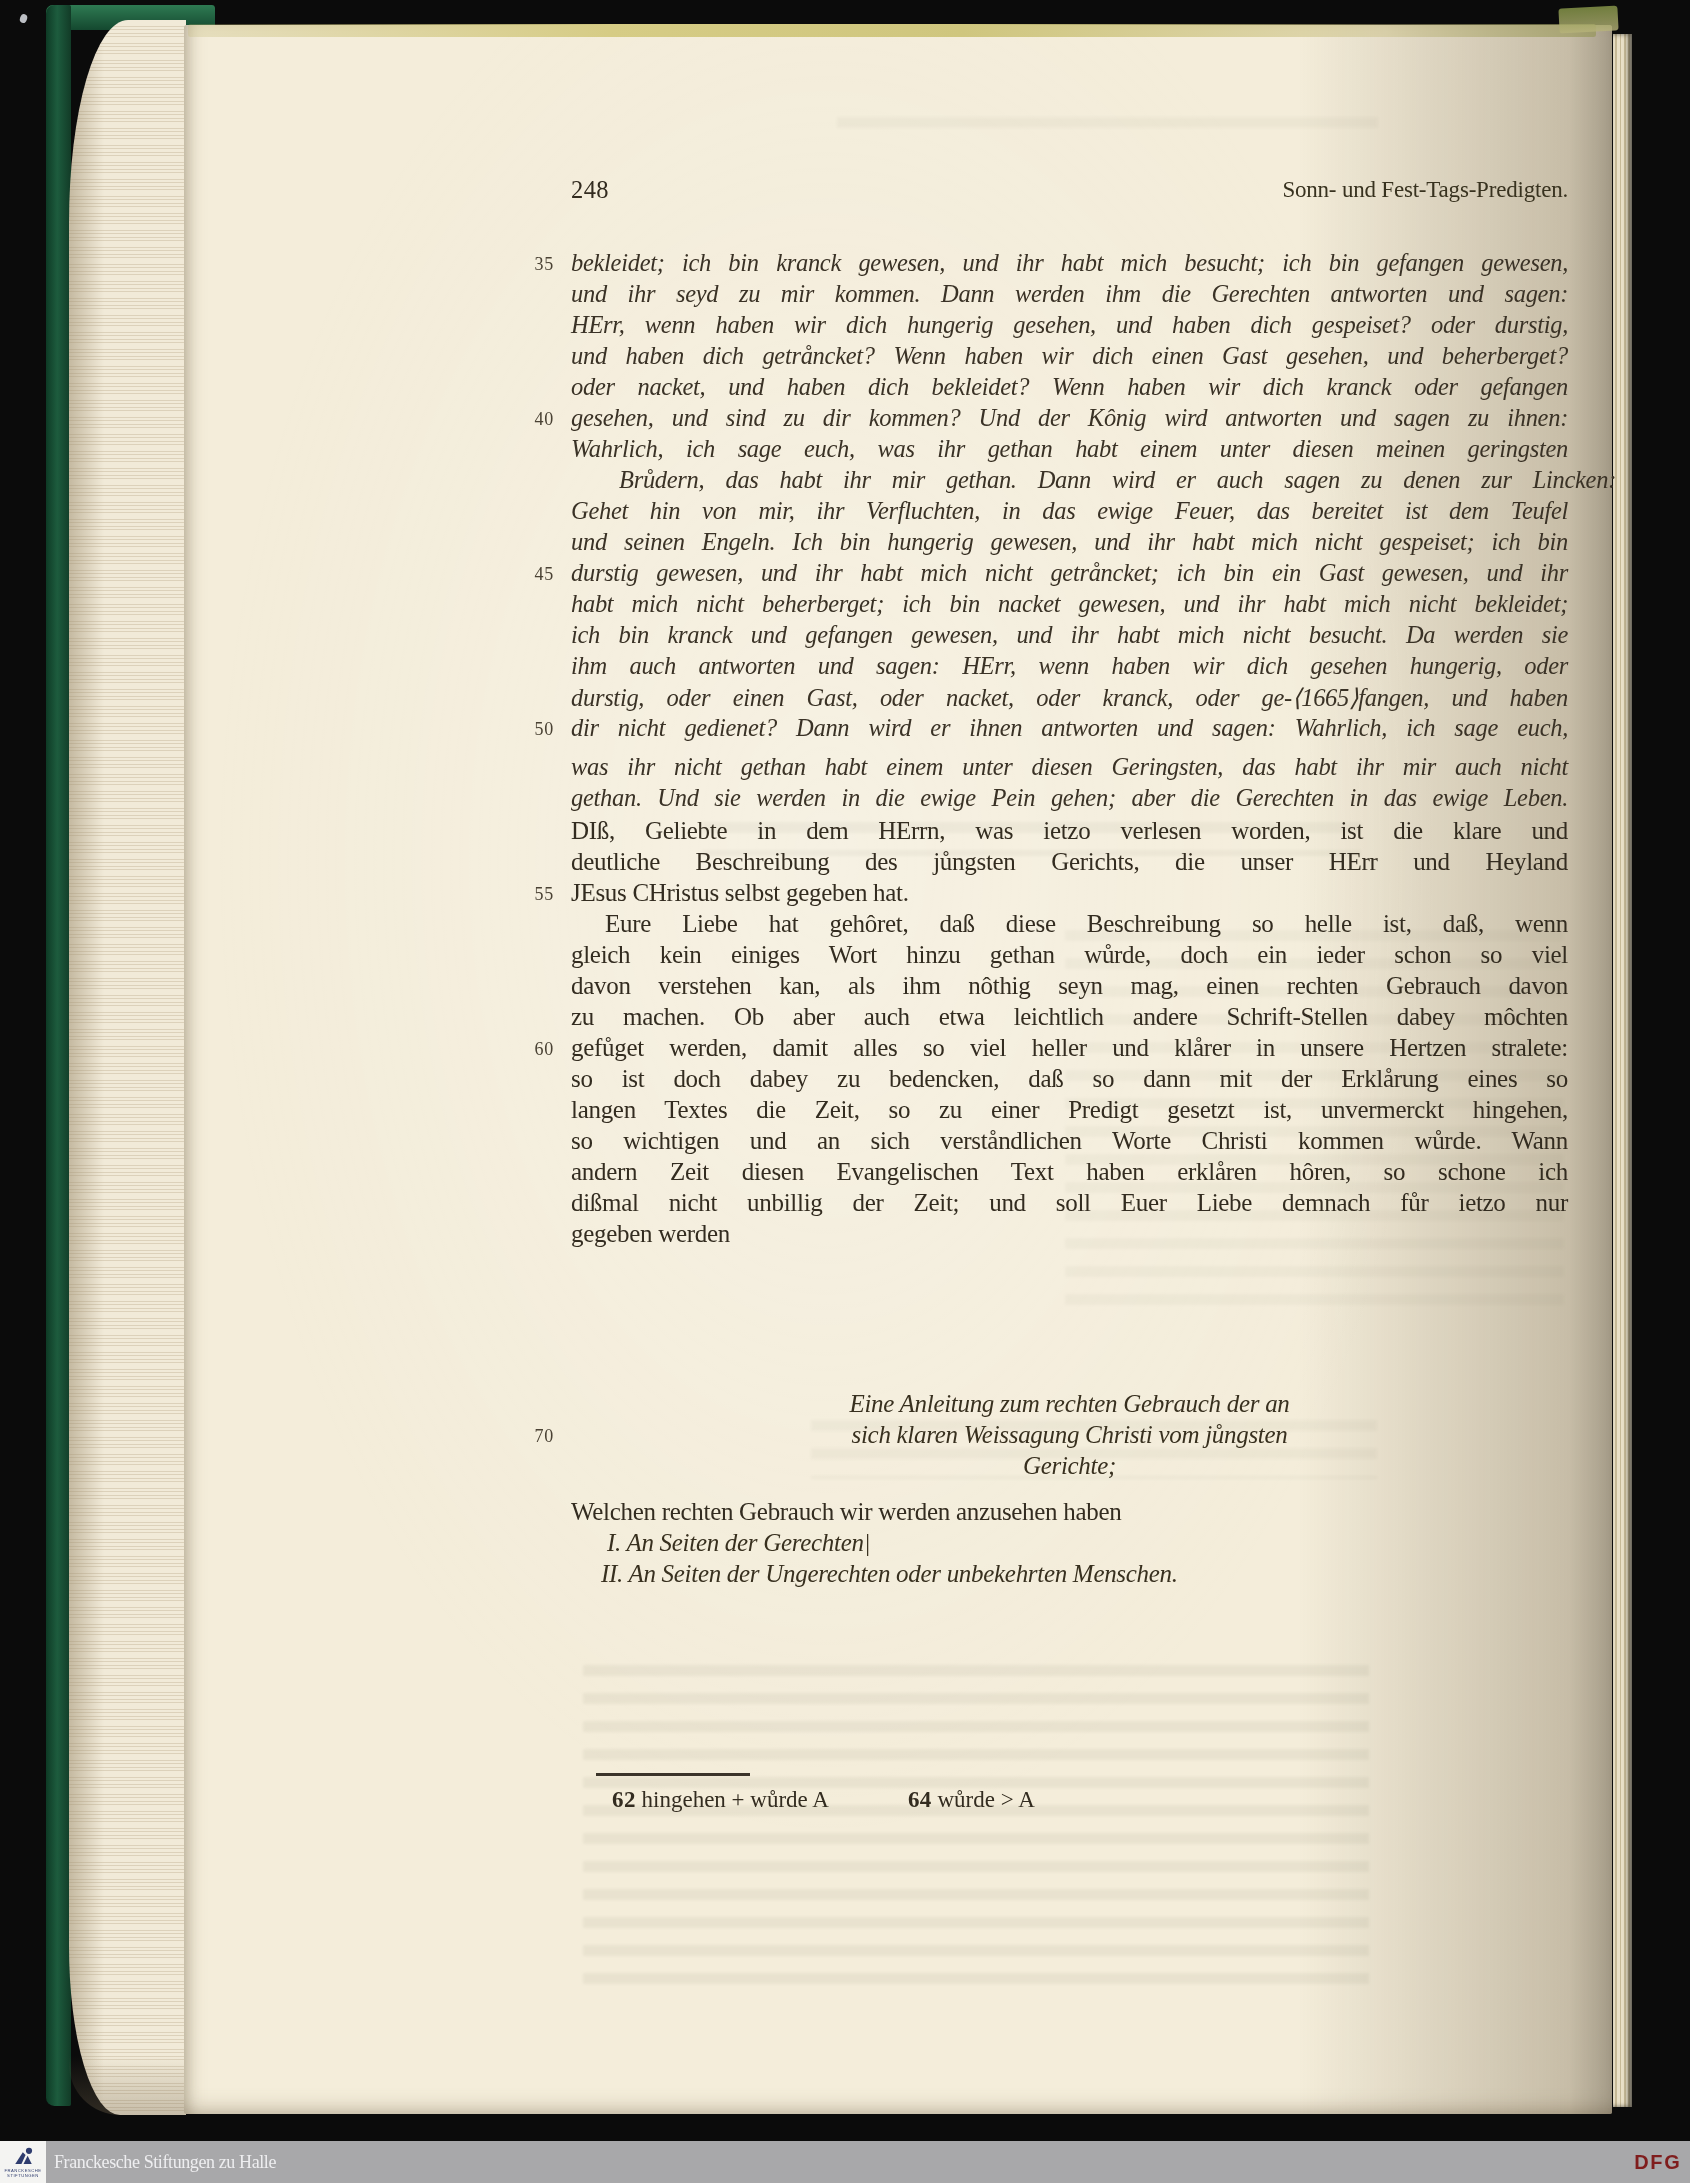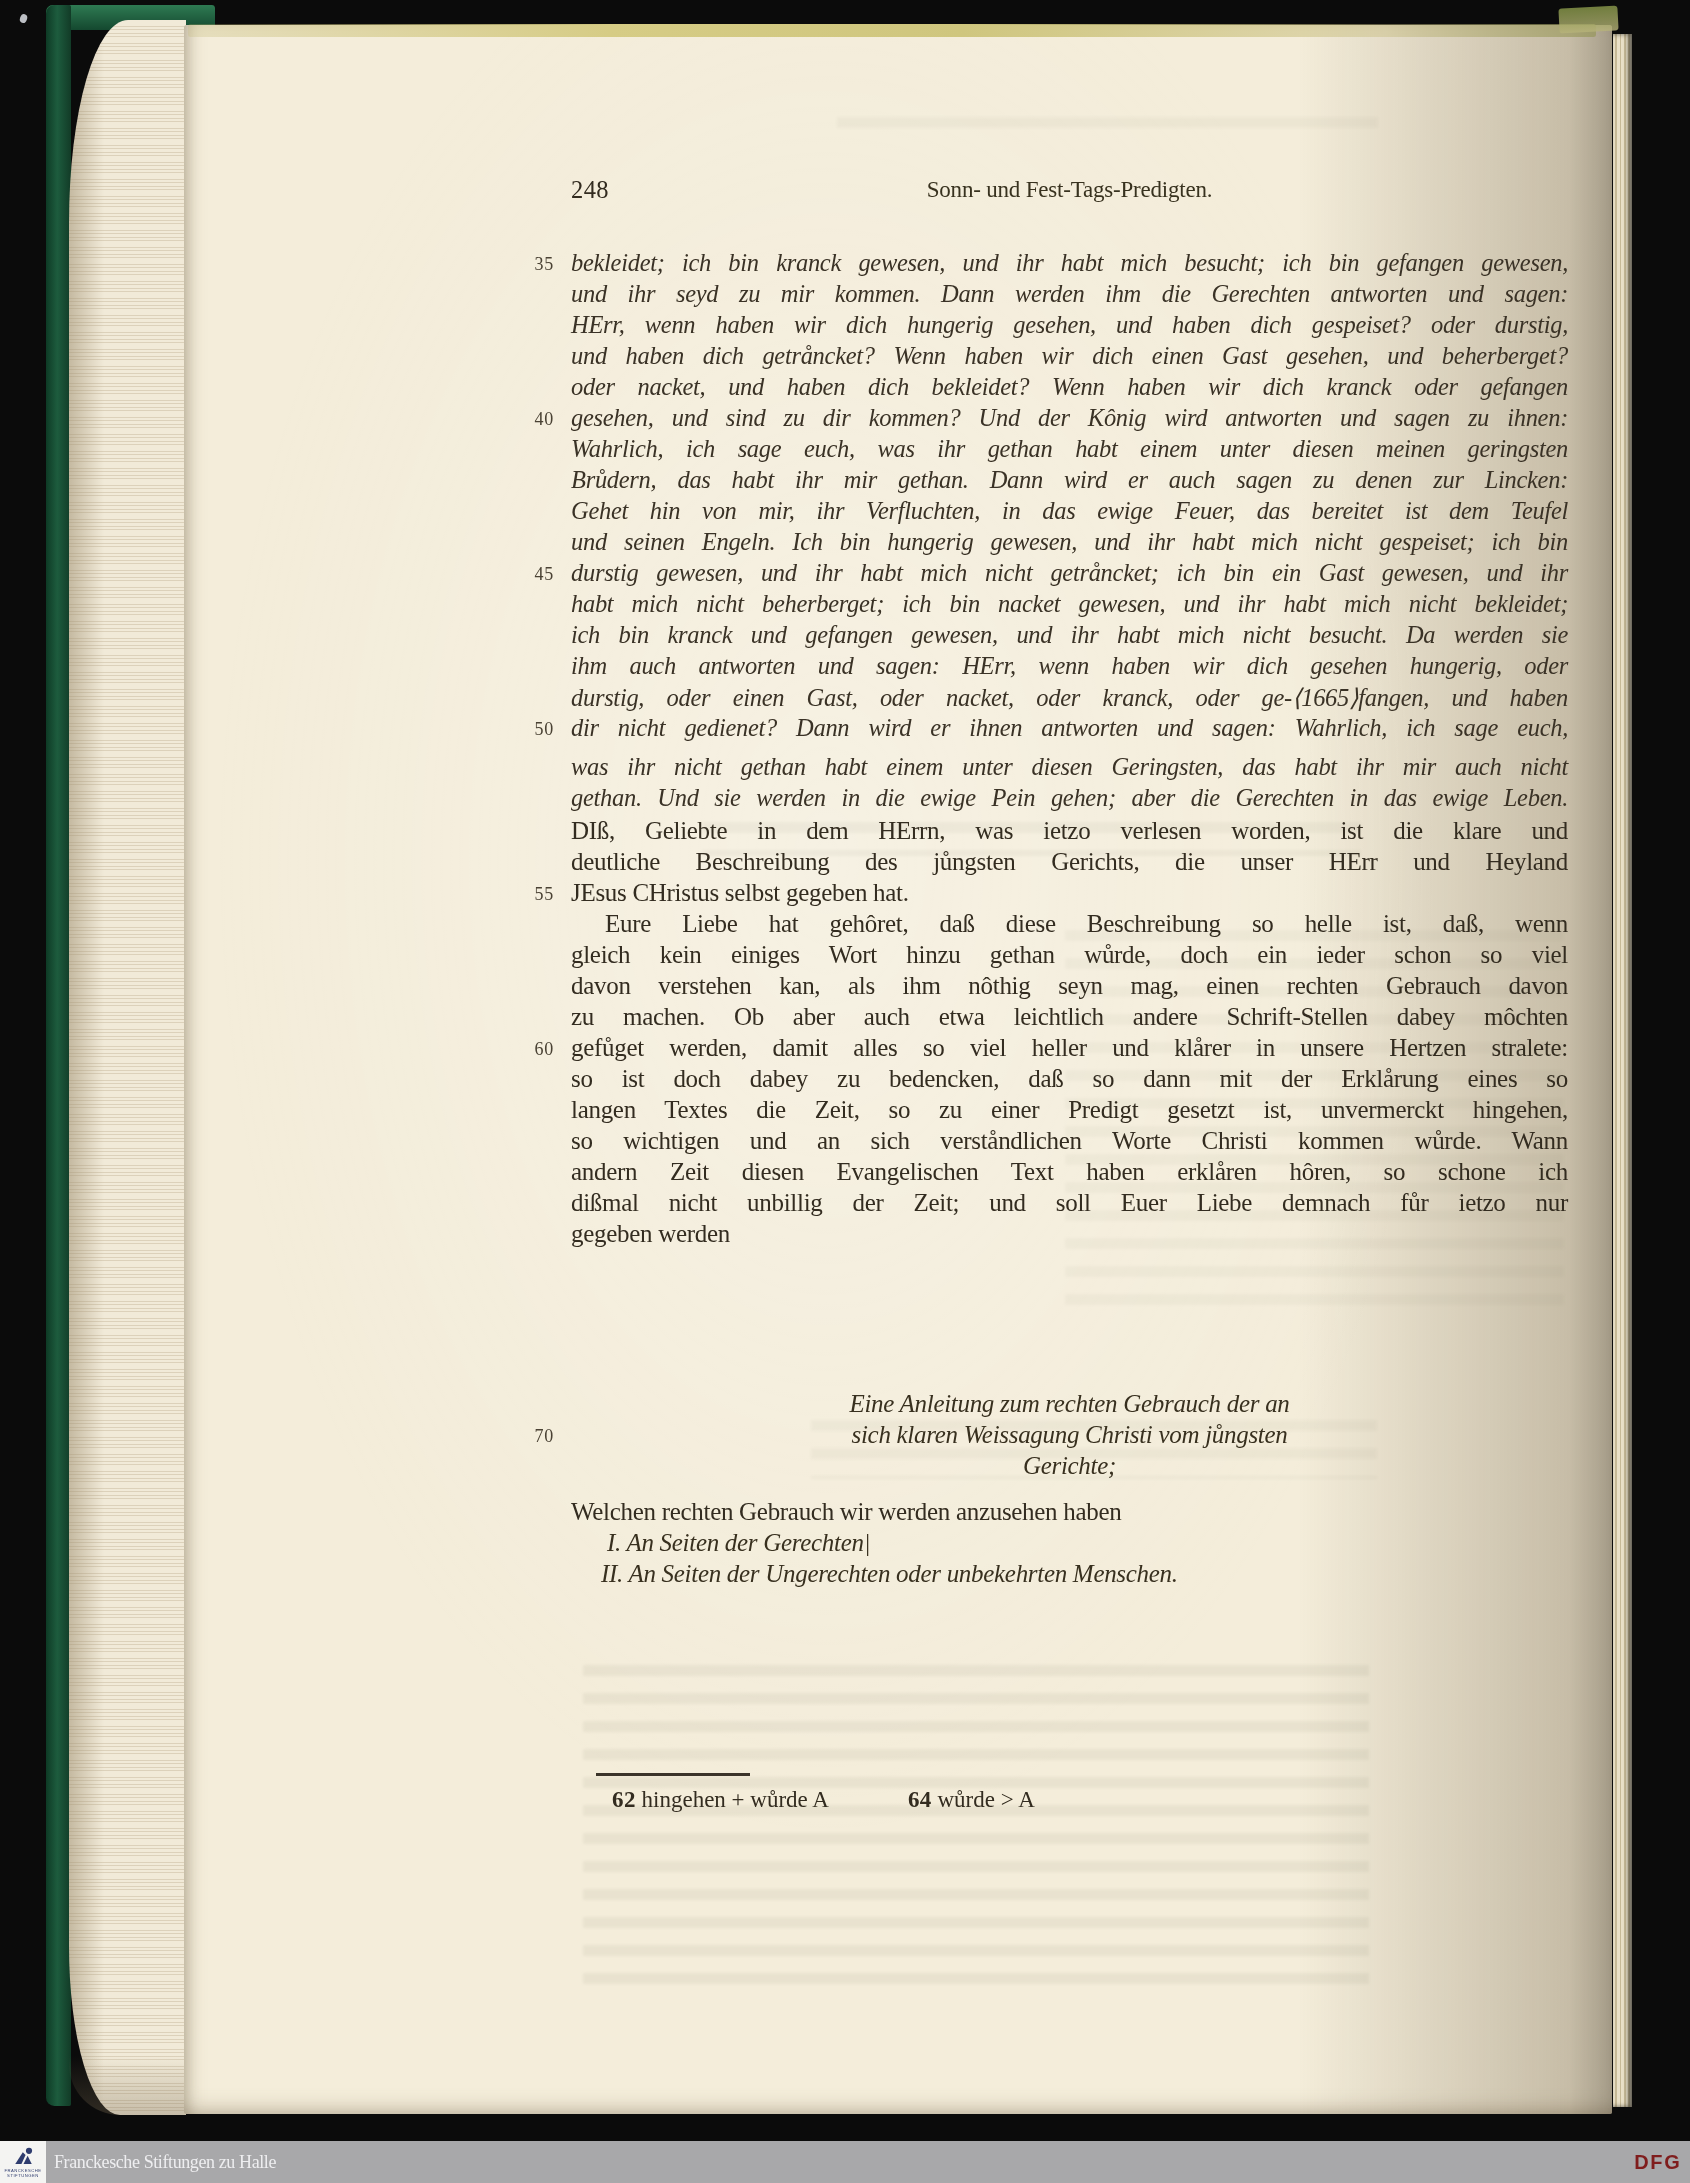--- a/index.html
+++ b/index.html
@@ -27,21 +27,21 @@
   .fore-edge-right{position:absolute;left:1613px;top:34px;width:18.6px;height:2073px;
       background:repeating-linear-gradient(to right,#e9e0c7 0 2.5px,#c6b996 2.5px 4.2px);
       box-shadow:inset -3.4px 0 5px rgba(0,0,0,.6);}
   .speck{position:absolute;left:20px;top:13.5px;width:6.8px;height:9.3px;background:#cfd3d8;border-radius:50%;transform:rotate(20deg);opacity:.9;}
   
   .ghost{position:absolute;filter:blur(1.7px);pointer-events:none;
       background:repeating-linear-gradient(to bottom, rgba(0,0,0,0) 0 17px, rgba(110,112,88,1) 17px 28px);}
   
   .content{position:absolute;inset:0;color:#332c20;}
   .pagehead-num{position:absolute;left:571px;top:176px;font-size:24.5px;letter-spacing:0.4px;}
-  .pagehead-title{position:absolute;left:571px;top:177px;width:997px;text-align:center;font-size:23px;color:#38321f;letter-spacing:-0.2px;}
+  .pagehead-title{position:absolute;left:571px;top:177px;width:997px;text-align:right;font-size:23px;color:#38321f;letter-spacing:-0.2px;}
   .block{position:absolute;left:571px;width:997px;}
   .tline{position:relative;width:997px;}
   .tline .lineno{position:absolute;left:-69px;top:5px;width:52px;text-align:right;
       font-size:18px;font-style:normal;color:#4a4234;letter-spacing:0.8px;}
   .ltext{display:block;width:100%;box-sizing:border-box;letter-spacing:-0.3px;}
   .scripture{top:249px;font-style:italic;font-size:24.5px;color:#3a3226;}
   .scripture .tline{height:31px;}
   .prose{font-size:25px;color:#332c20;}
   .prose .tline{height:31px;}
   .heading{top:1390px;font-style:italic;font-size:25px;color:#38301f;}
@@ -102,21 +102,21 @@
           <span class="ltext fit" style="white-space: normal; text-align: justify; text-align-last: justify;">oder nacket, und haben dich bekleidet? Wenn haben wir dich kranck oder gefangen</span>
         </div>
         <div class="tline">
           <span class="lineno">40</span>
           <span class="ltext fit" style="white-space: normal; text-align: justify; text-align-last: justify;">gesehen, und sind zu dir kommen? Und der Kônig wird antworten und sagen zu ihnen:</span>
         </div>
         <div class="tline">
           <span class="ltext fit" style="white-space: normal; text-align: justify; text-align-last: justify;">Wahrlich, ich sage euch, was ihr gethan habt einem unter diesen meinen geringsten</span>
         </div>
         <div class="tline">
-          <span class="ltext fit" style="white-space: normal; text-align: justify; text-align-last: justify;">Brůdern, das habt ihr mir gethan. Dann wird er auch sagen zu denen zur Lincken:</span>
+          <span class="ltext fit" style="white-space: normal; text-align: justify; text-align-last: justify; margin-left: 48px;">Brůdern, das habt ihr mir gethan. Dann wird er auch sagen zu denen zur Lincken:</span>
         </div>
         <div class="tline">
           <span class="ltext fit" style="white-space: normal; text-align: justify; text-align-last: justify;">Gehet hin von mir, ihr Verfluchten, in das ewige Feuer, das bereitet ist dem Teufel</span>
         </div>
         <div class="tline">
           <span class="ltext fit" style="white-space: normal; text-align: justify; text-align-last: justify;">und seinen Engeln. Ich bin hungerig gewesen, und ihr habt mich nicht gespeiset; ich bin</span>
         </div>
         <div class="tline">
           <span class="lineno">45</span>
           <span class="ltext fit" style="white-space: normal; text-align: justify; text-align-last: justify;">durstig gewesen, und ihr habt mich nicht getråncket; ich bin ein Gast gewesen, und ihr</span>

